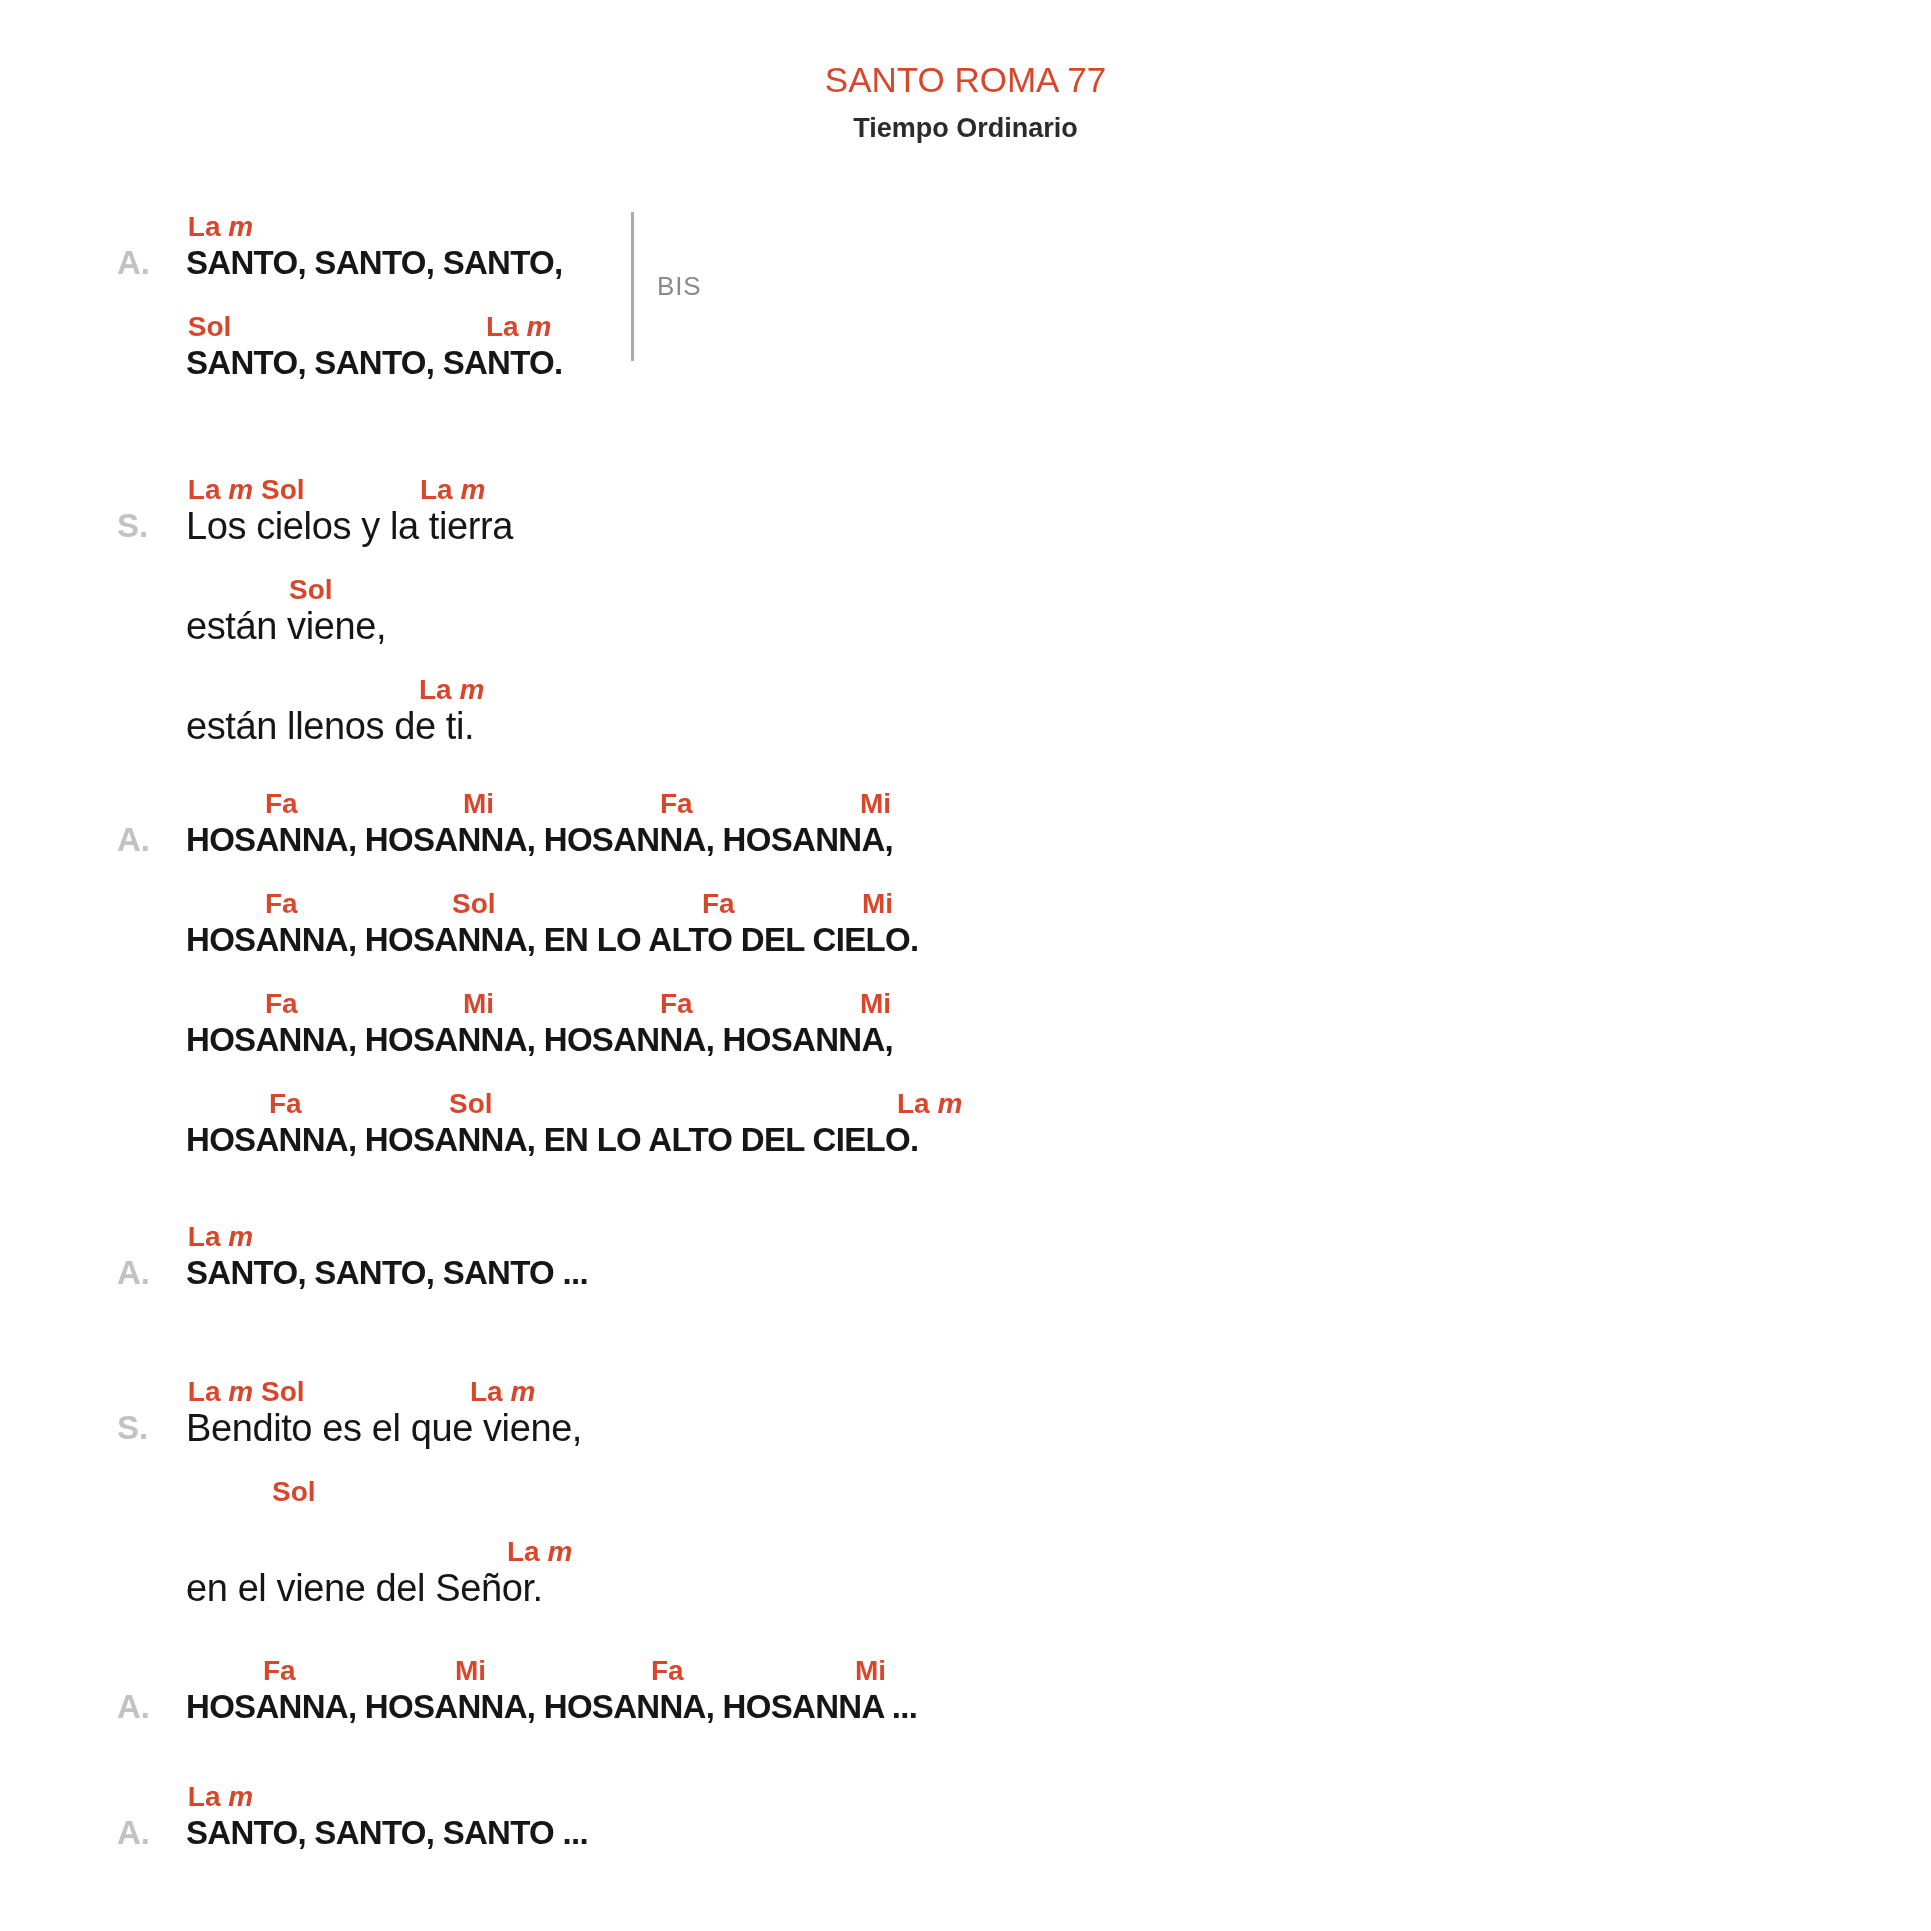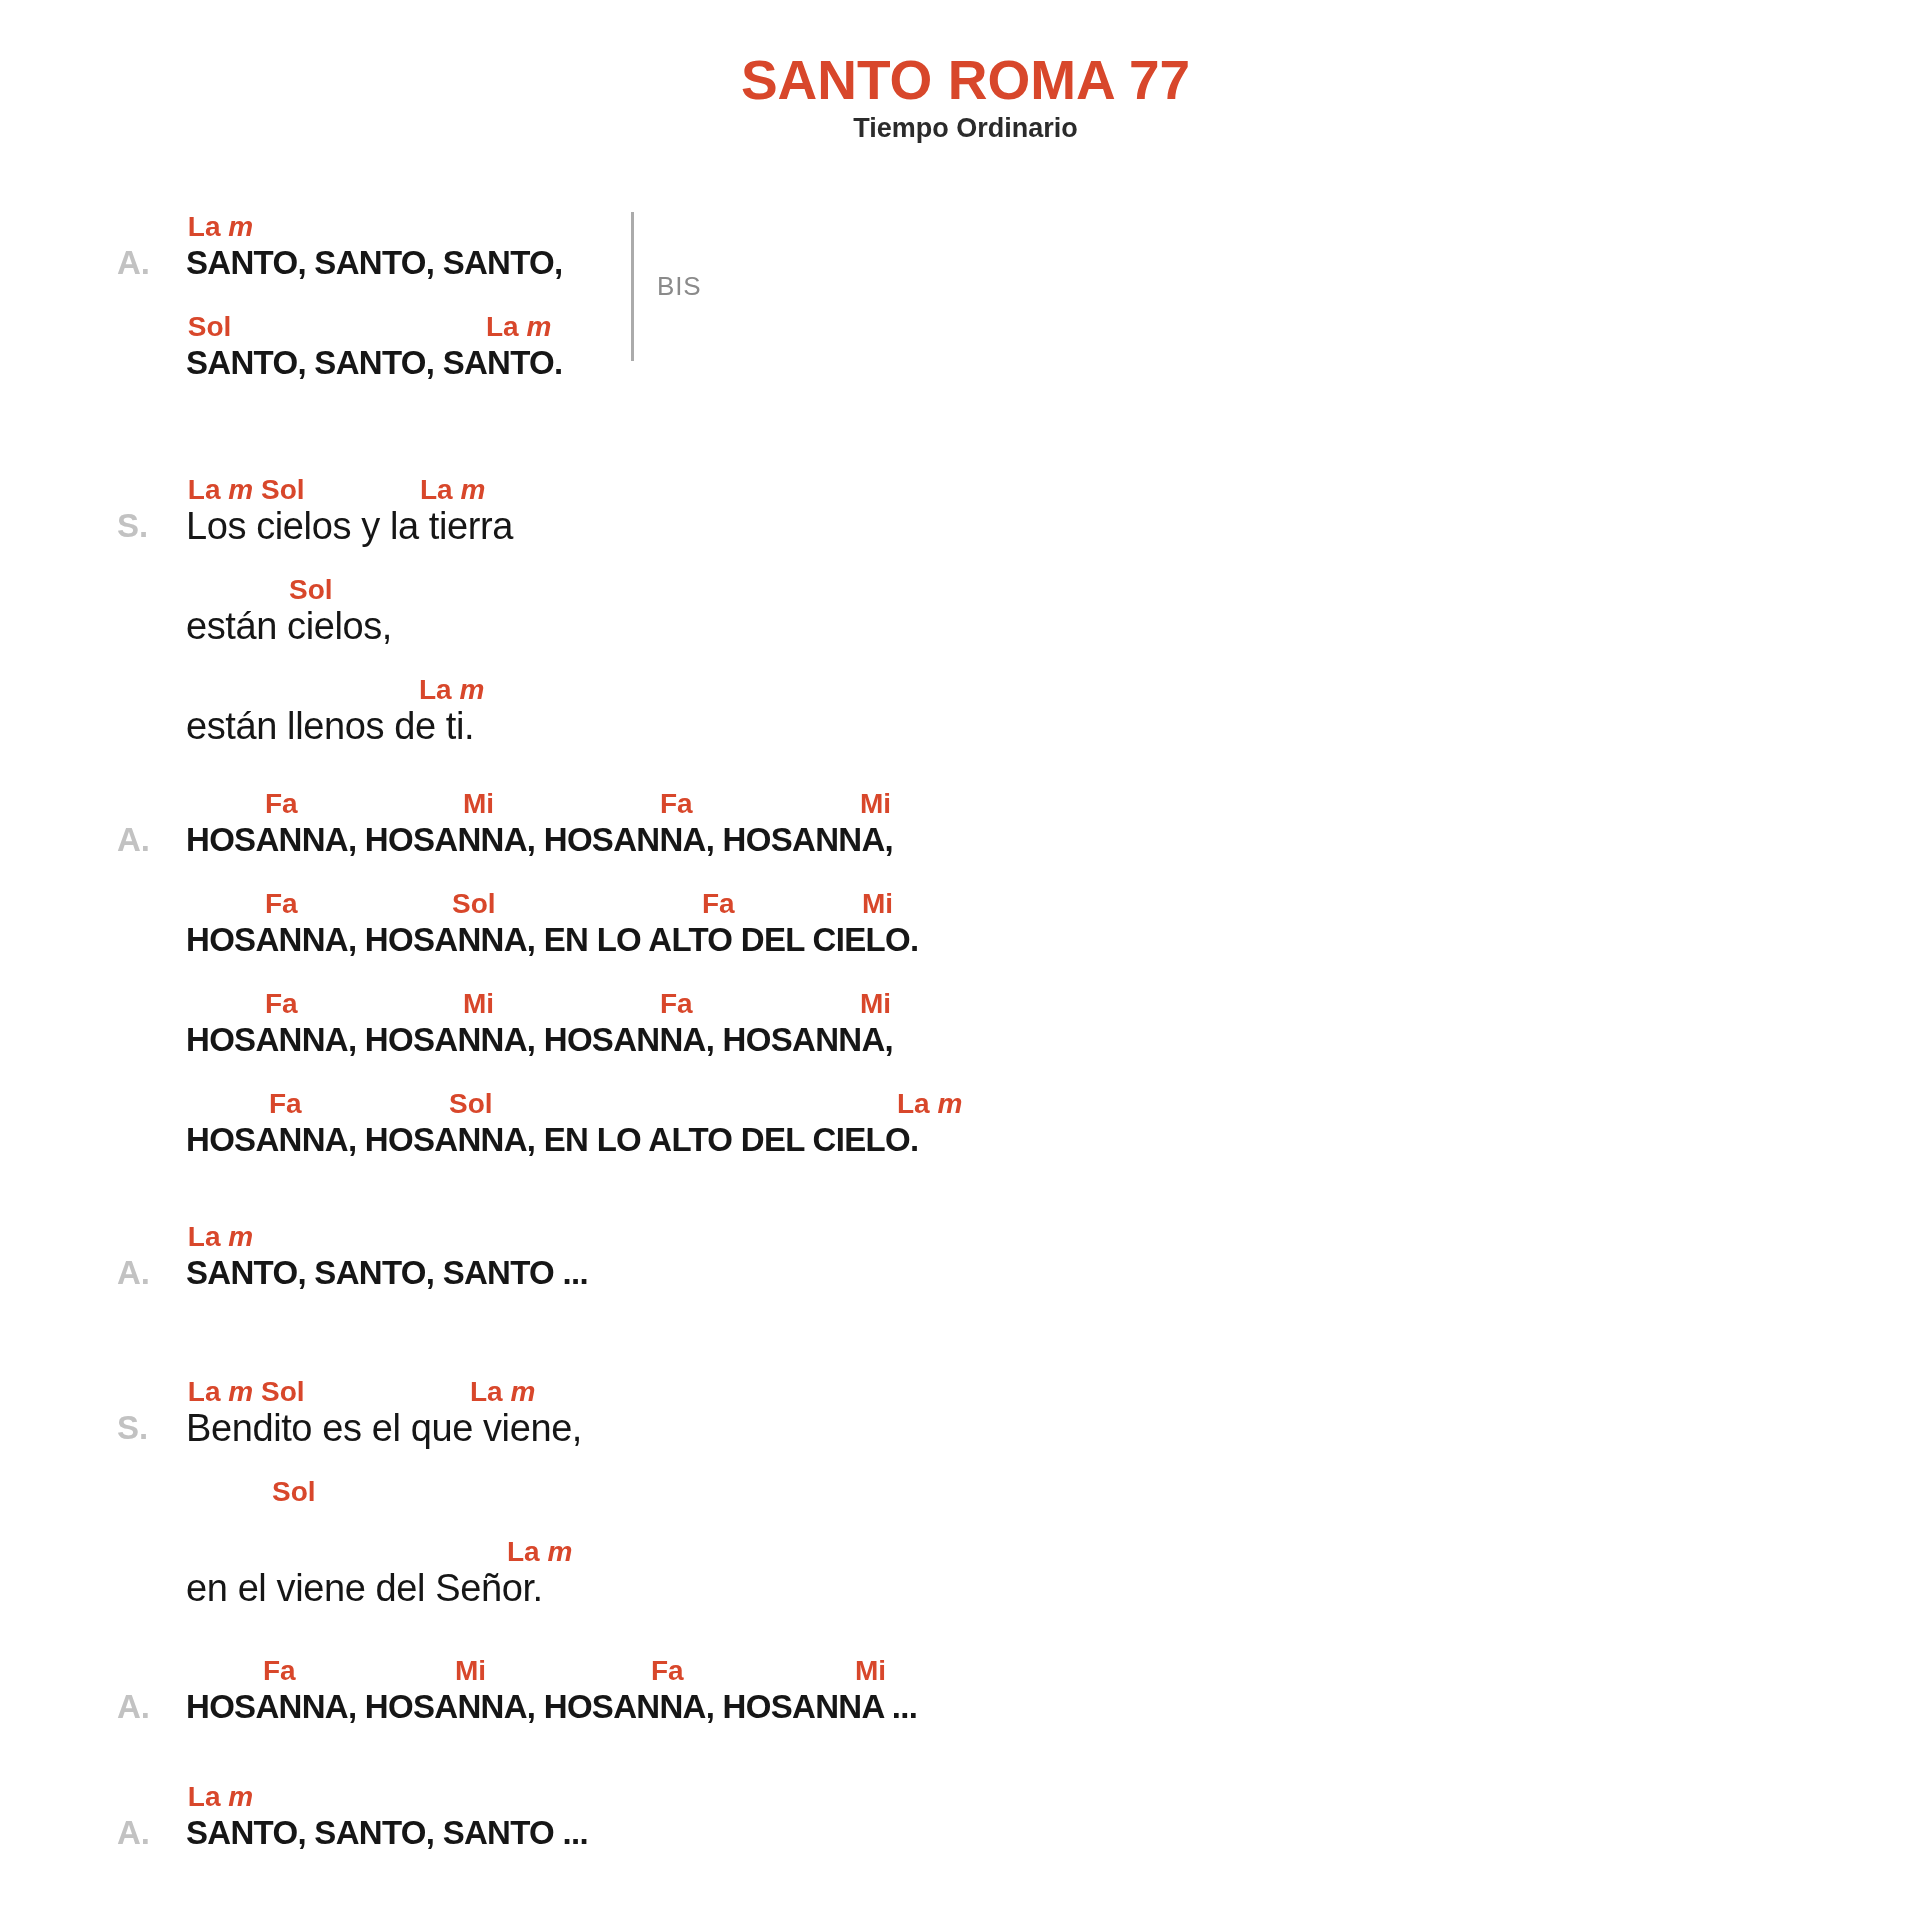--- a/index.html
+++ b/index.html
@@ -12,21 +12,21 @@
   html,body{margin:0;padding:0;}
   body{
     width:1931px;height:1931px;
     background:#ffffff;
     font-family:"Liberation Sans","DejaVu Sans",sans-serif;
     color:var(--ink);
     overflow:hidden;
   }
   .header{ text-align:center; padding-top:53px; }
   .title{
-    font-size:55px; font-weight:700; color:var(--accent);
+    font-size:35px; font-weight:400; color:var(--accent);
     line-height:54px; letter-spacing:0px;
   }
   .subtitle{
     font-size:27px; font-weight:700; color:#2b2b2b;
     line-height:33px; margin-top:5.3px;
   }
   .song-body{ }
   .section{ position:relative; padding-left:186px; }
   .marker{
     position:absolute; left:117px; top:40px;
@@ -88,21 +88,21 @@
       <div class="marker">S.</div>
       <div class="lines">
         <div class="chord-line">
           <span class="chord" style="left: 1.8px;"><span>La </span><i>m</i><span> Sol</span></span>
           <span class="chord" style="left: 234px;"><span>La </span><i>m</i></span>
         </div>
         <div class="lyric">Los cielos y la tierra</div>
         <div class="chord-line">
           <span class="chord" style="left: 103px;"><span>Sol</span></span>
         </div>
-        <div class="lyric">están cielos,</div>
+        <div class="lyric">están viene,</div>
         <div class="chord-line">
           <span class="chord" style="left: 233px;"><span>La </span><i>m</i></span>
         </div>
         <div class="lyric">están llenos de ti.</div>
       </div>
     </div>
     <div class="section" style="margin-top: 34px;">
       <div class="marker">A.</div>
       <div class="lines">
         <div class="chord-line">

